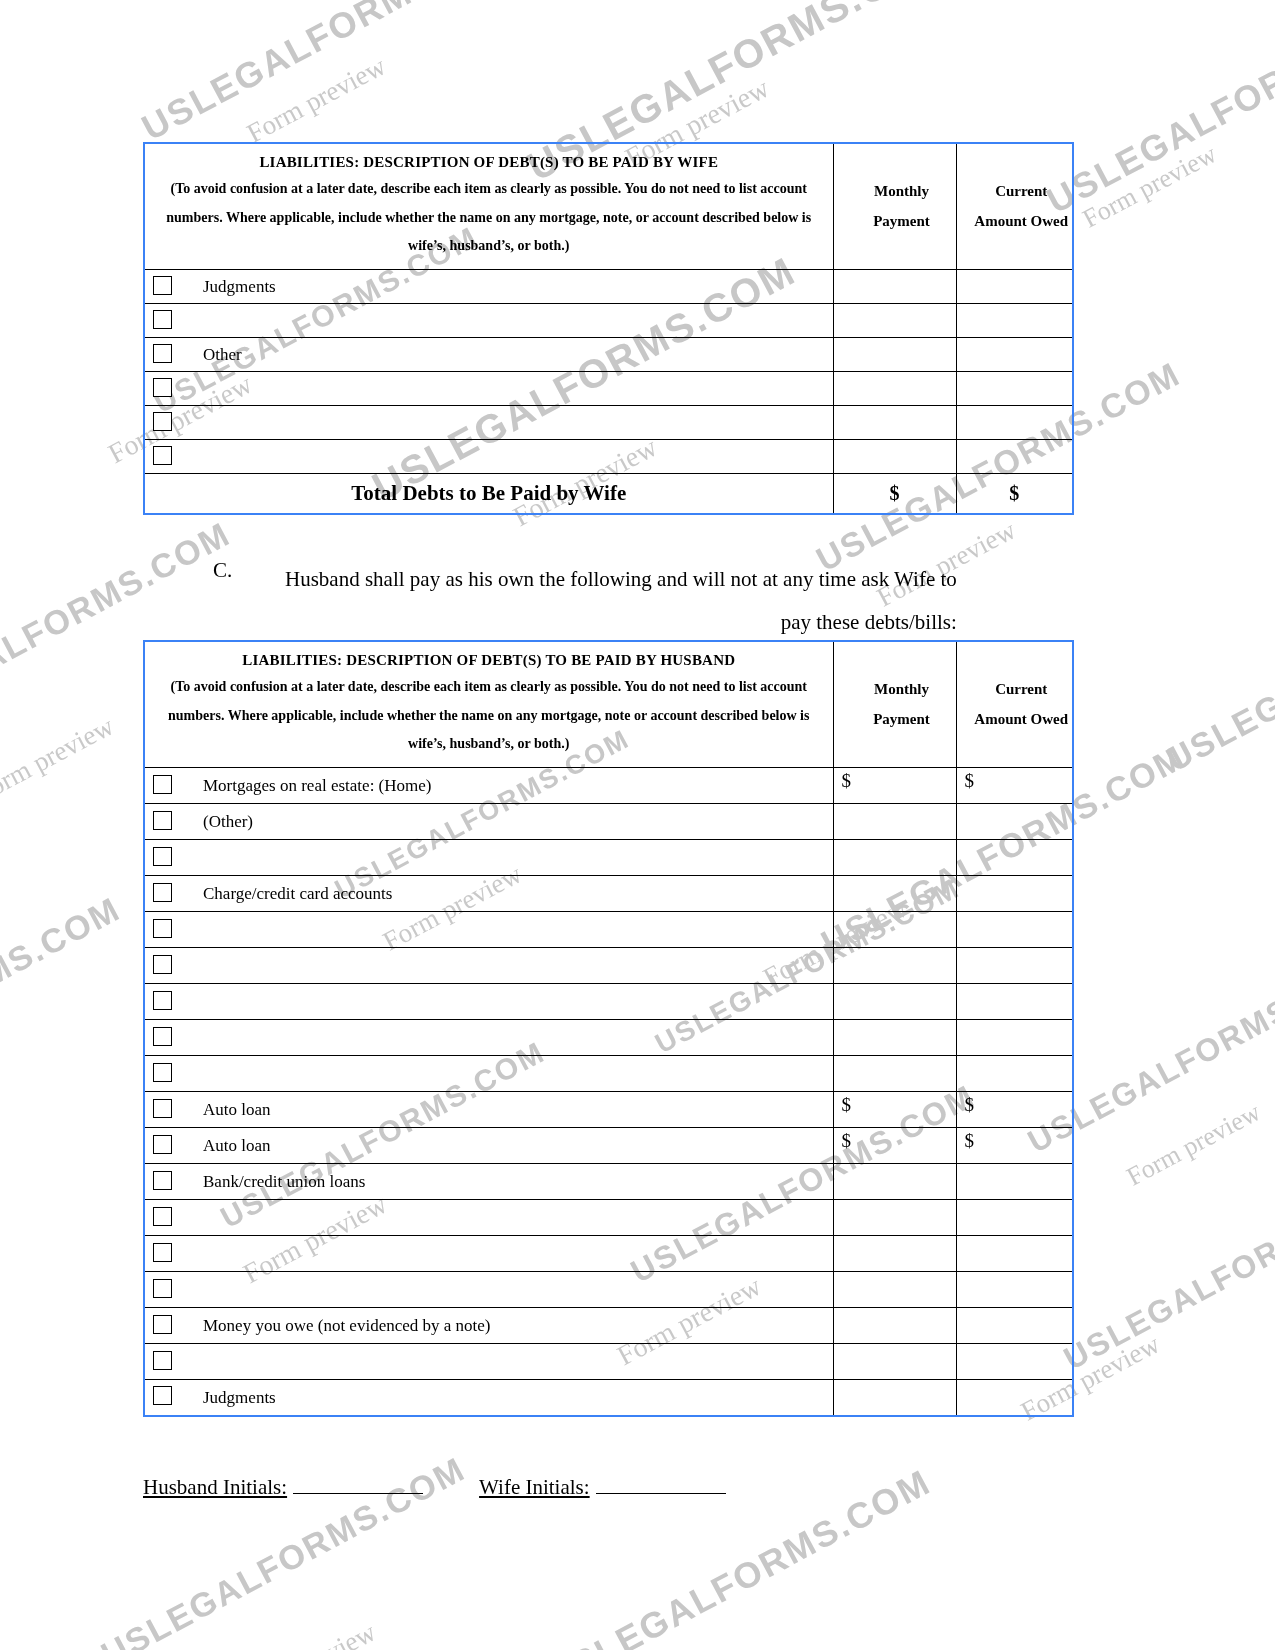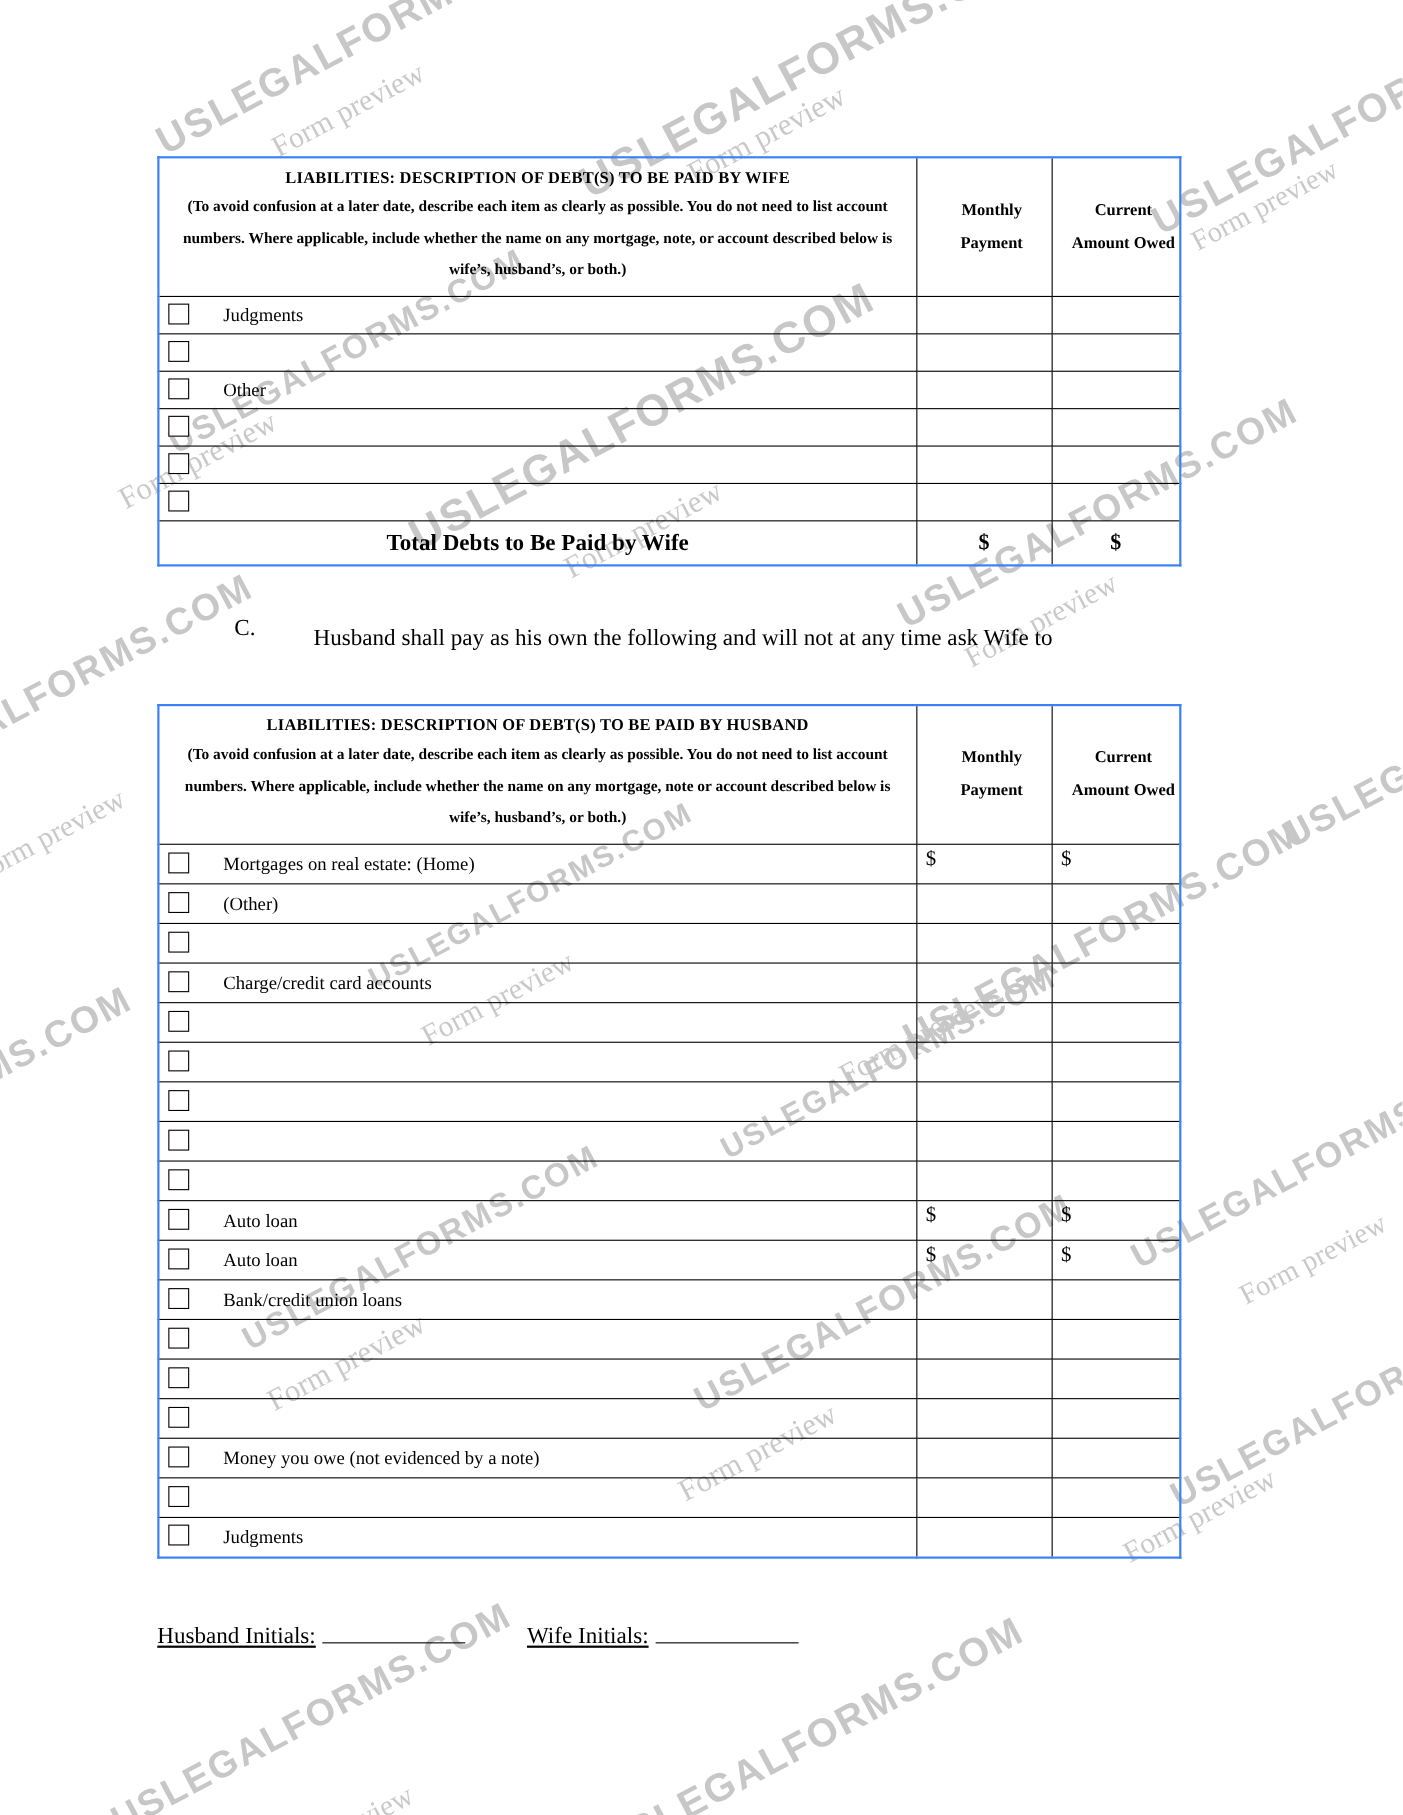--- a/index.html
+++ b/index.html
@@ -161,20 +161,21 @@
         <td class="amt-cell total-amt">$</td>
         <td class="amt-cell total-amt">$</td>
       </tr>
     </tbody>
   </table>
 
   <div class="section-c">
     <div class="section-letter">C.</div>
     <div class="section-text">
       <div>Husband shall pay as his own the following and will not at any time ask Wife to</div>
+      <div>pay these debts/bills:</div>
     </div>
   </div>
 
   <table class="debt-table" id="husband-table">
     <colgroup>
         <col style="width:689px">
         <col style="width:123px">
         <col style="width:117px">
       </colgroup>
     <thead>

